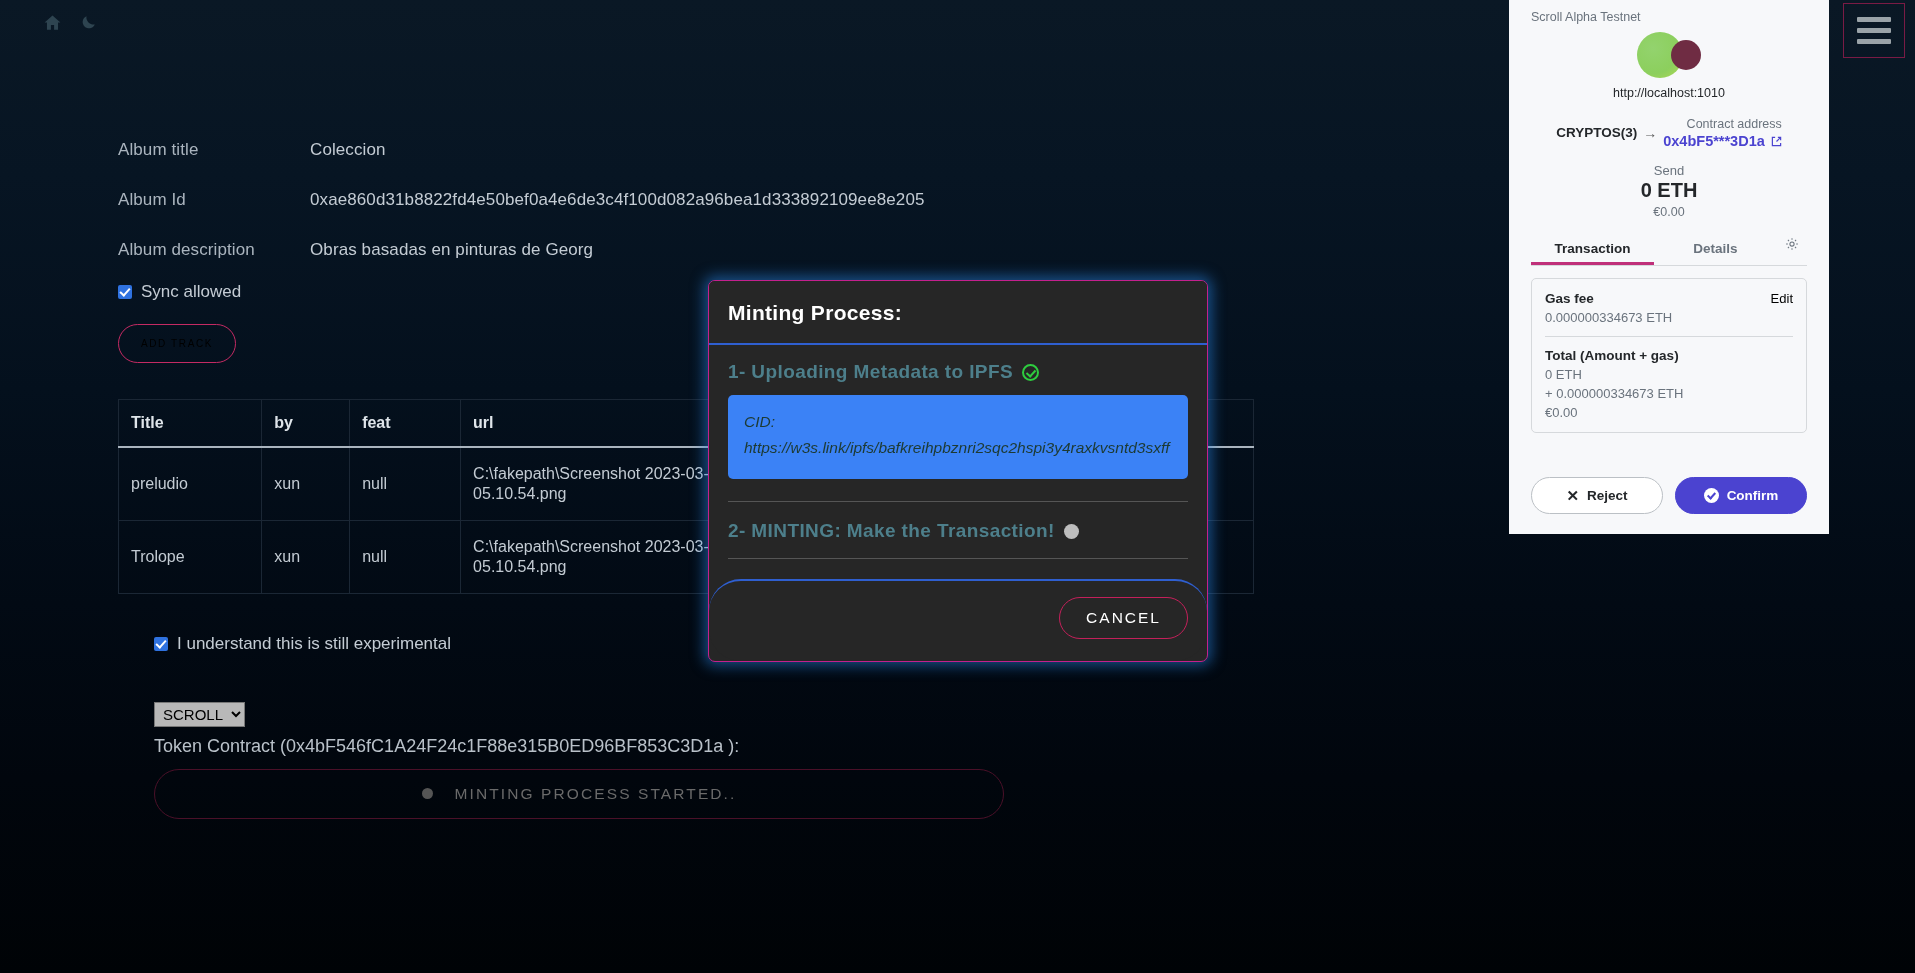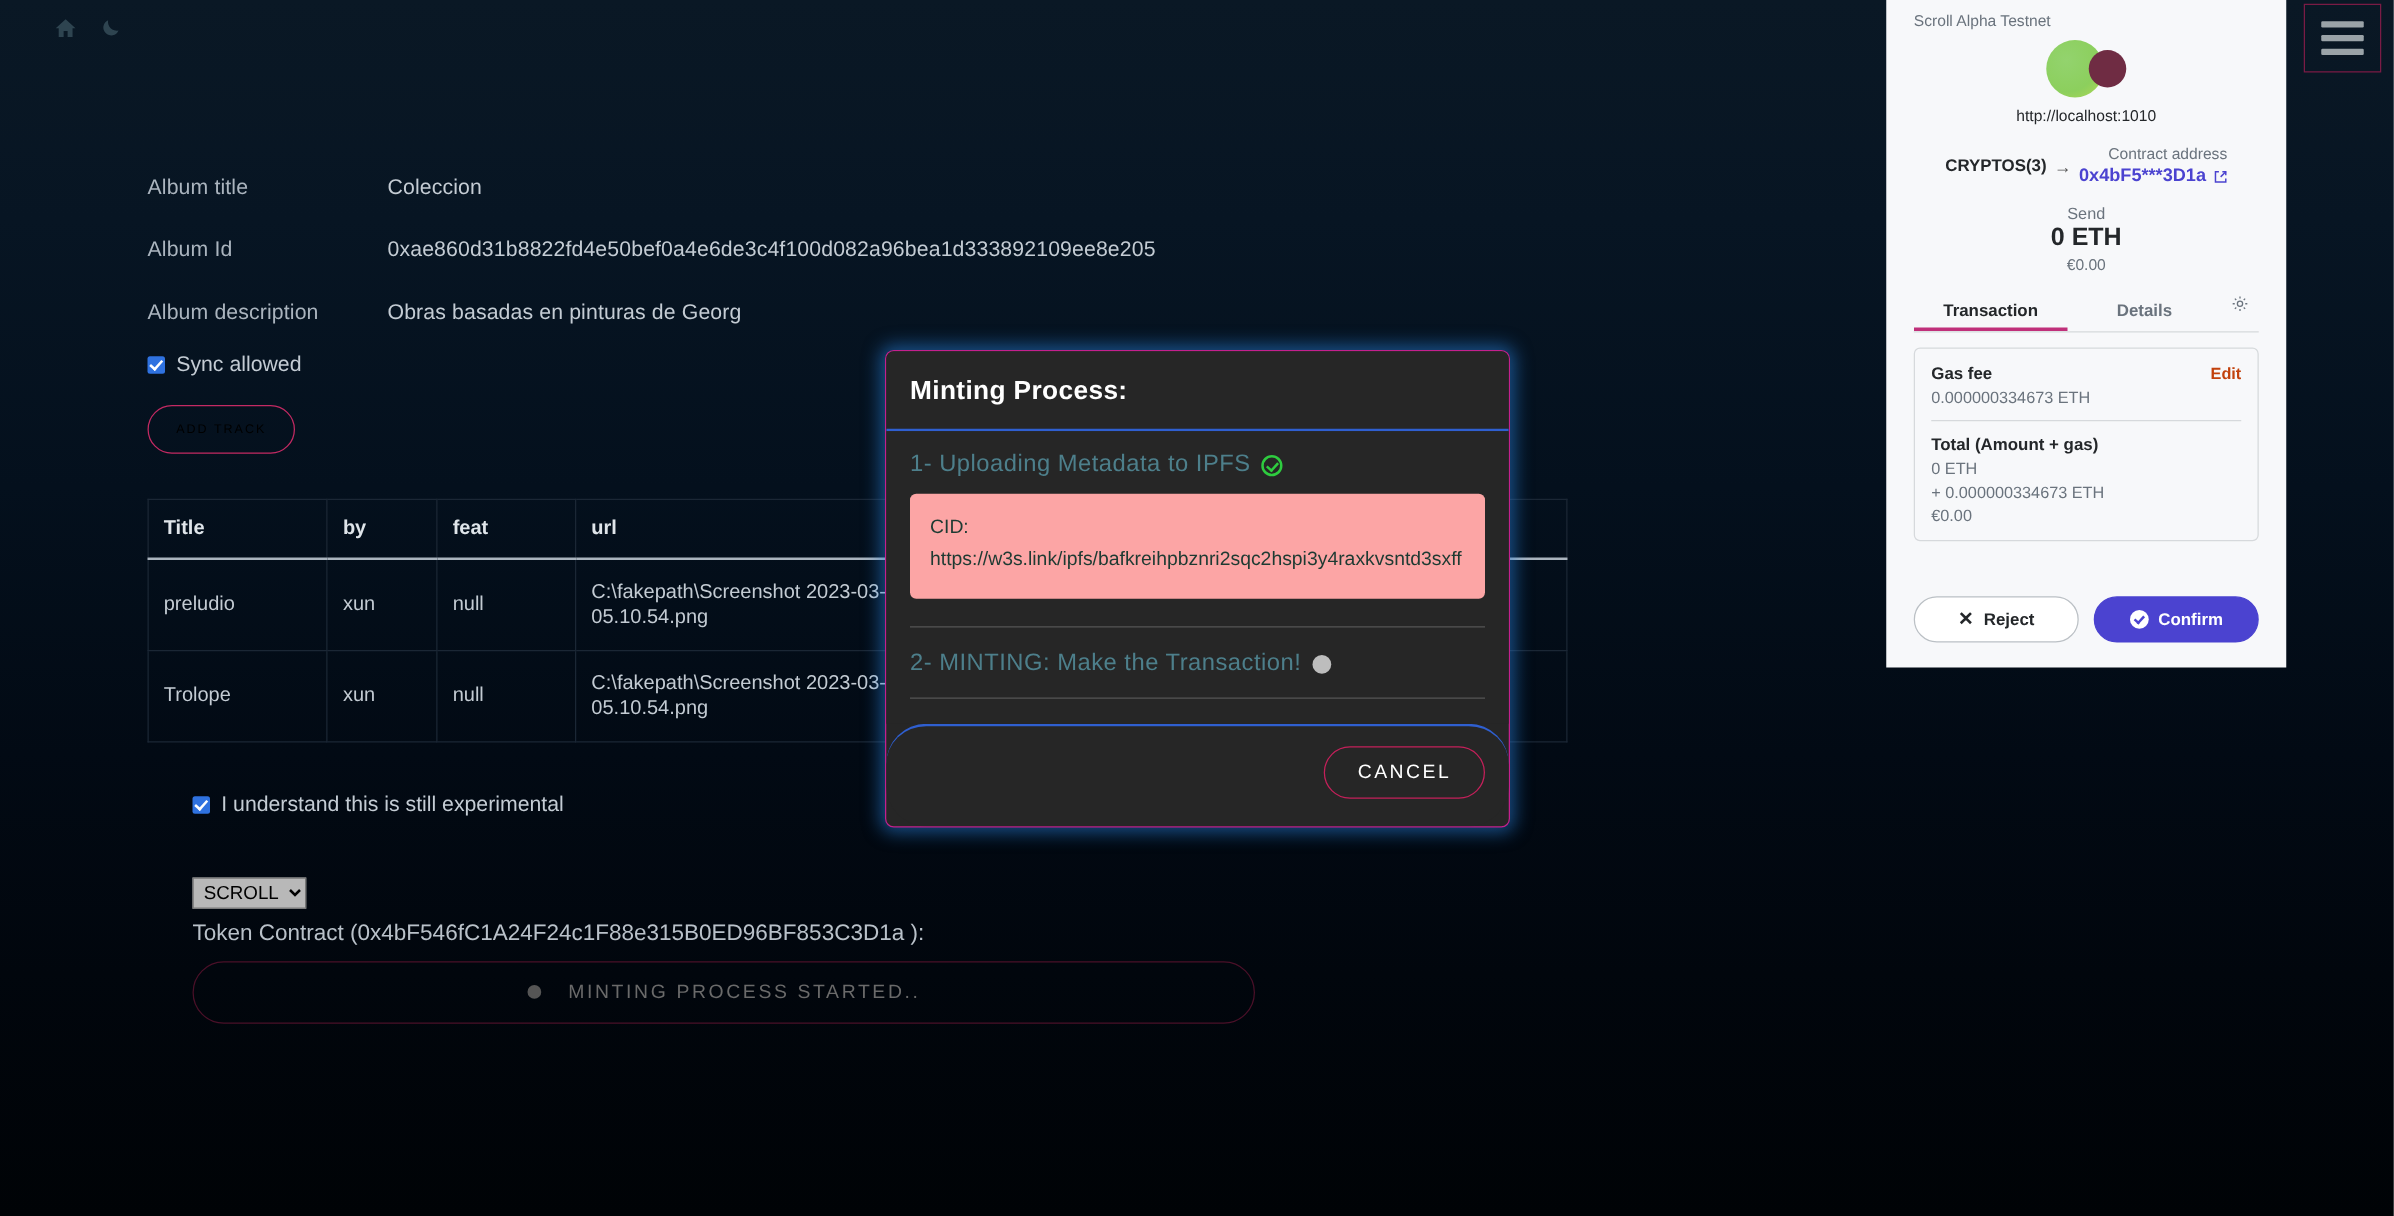--- a/index.html
+++ b/index.html
@@ -235,21 +235,21 @@
     background: #262626;
   }
   .step-head {
     font-size: 19px;
     color: #4d7f8b;
     letter-spacing: .4px;
     display: flex;
     align-items: center;
     gap: 9px;
     margin-bottom: 12px;
-    font-weight: 400;
+    font-weight: 700;
   }
   .check-ic {
     width: 17px; height: 17px; flex: 0 0 17px;
     border: 2px solid #2ecc3f;
     border-radius: 50%;
     position: relative;
   }
   .check-ic::after {
     content: "";
     position: absolute;
@@ -258,29 +258,30 @@
     border: solid #2ecc3f;
     border-width: 0 2px 2px 0;
     transform: rotate(42deg);
   }
   .grey-dot {
     width: 15px; height: 15px; flex: 0 0 15px;
     border-radius: 50%;
     background: #bdbdbd;
   }
   .cid-box {
-    background: #fca5a5;
+    background: #3b82f6;
     border-radius: 5px;
     padding: 14px 16px 18px 16px;
     color: #1d3a32;
     font-size: 15.5px;
     line-height: 26px;
     white-space: nowrap;
     overflow: hidden;
     margin-bottom: 22px;
+    font-style: italic;
   }
   .divider {
     height: 1px;
     background: #555;
     margin: 0 0 18px 0;
   }
   .step2-wrap { padding-bottom: 4px; }
   .modal-foot {
     border-top: 2px solid #2f5fd0;
     padding: 16px 19px 22px 19px;
@@ -401,21 +402,21 @@
   .mm-card {
     margin-top: 12px;
     border: 1px solid #d6d9dc;
     border-radius: 5px;
     padding: 12px 13px;
   }
   .mm-line {
     display: flex; justify-content: space-between; align-items: baseline;
   }
   .mm-k { font-size: 13.5px; font-weight: bold; color: #24272a; }
-  .mm-edit { font-size: 13px; font-weight: bold; color: #c2410c; cursor: pointer; }
+  .mm-edit { font-size: 13px; font-weight: normal; color: #000000; cursor: pointer; }
   .mm-v { font-size: 13px; color: #6a737d; margin-top: 4px; }
   .mm-sep { height: 1px; background: #d6d9dc; margin: 11px 0; }
 
   .mm-actions {
     margin-top: auto;
     display: flex;
     gap: 12px;
     padding: 18px 0 20px 0;
   }
   .mm-btn {

